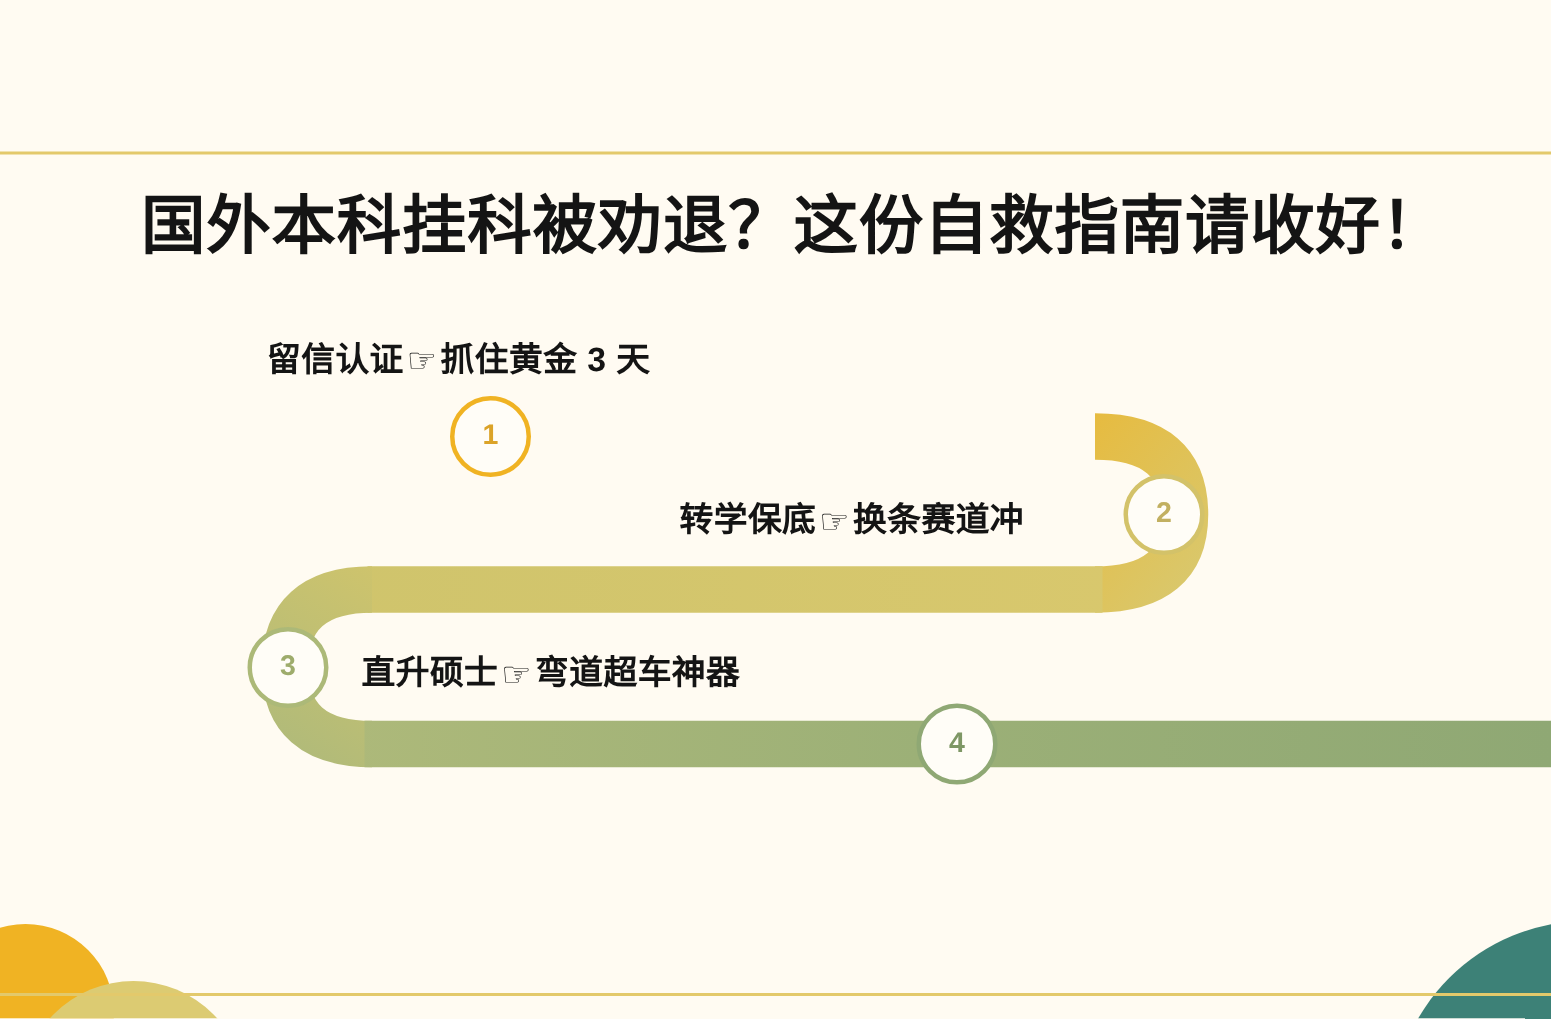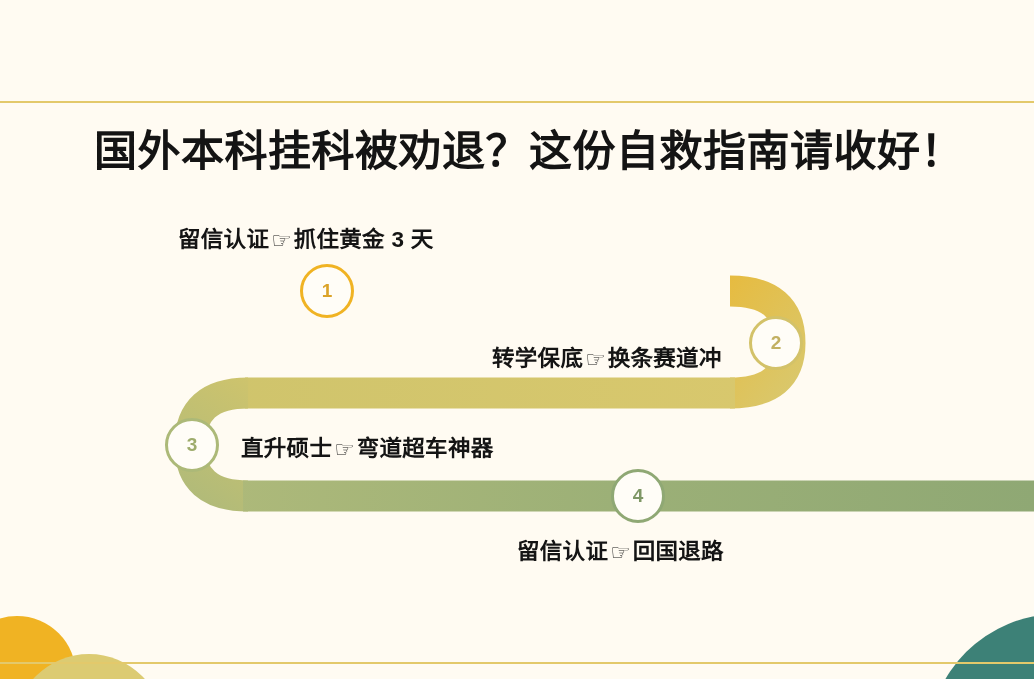--- a/index.html
+++ b/index.html
@@ -112,21 +112,21 @@
     white-space: nowrap;
     letter-spacing: 0.3px;
   }
   .step-label .hand {
     display: inline-block;
     font-weight: 400;
     padding: 0 2px;
     transform: translateY(1px);
   }
   .lbl-1 { left: 178px; top: 221px; }
-  .lbl-2 { left: 492px; top: 328px; margin-top: 12px; }
+  .lbl-2 { left: 453px; top: 328px; }
   .lbl-3 { left: 241px; top: 430px; text-align: right; }
   .lbl-4 { left: 517px; top: 533px; }
 </style>
 </head>
 <body>
 
 <div id="poster">
 
   <div class="blob blob-amber"></div>
   <div class="blob blob-khaki"></div>
@@ -191,17 +191,14 @@
   </div>
 
   <div class="step-label lbl-2">
     <span>转学保底</span><span class="hand">☞</span><span>换条赛道冲</span>
   </div>
 
   <div class="step-label lbl-3">
     <span>直升硕士</span><span class="hand">☞</span><span>弯道超车神器</span>
   </div>
 
-  <div class="step-label lbl-4">
-    <span>留信认证</span><span class="hand">☞</span><span>回国退路</span>
-  </div>
 
 </div>
 
 </body></html>

